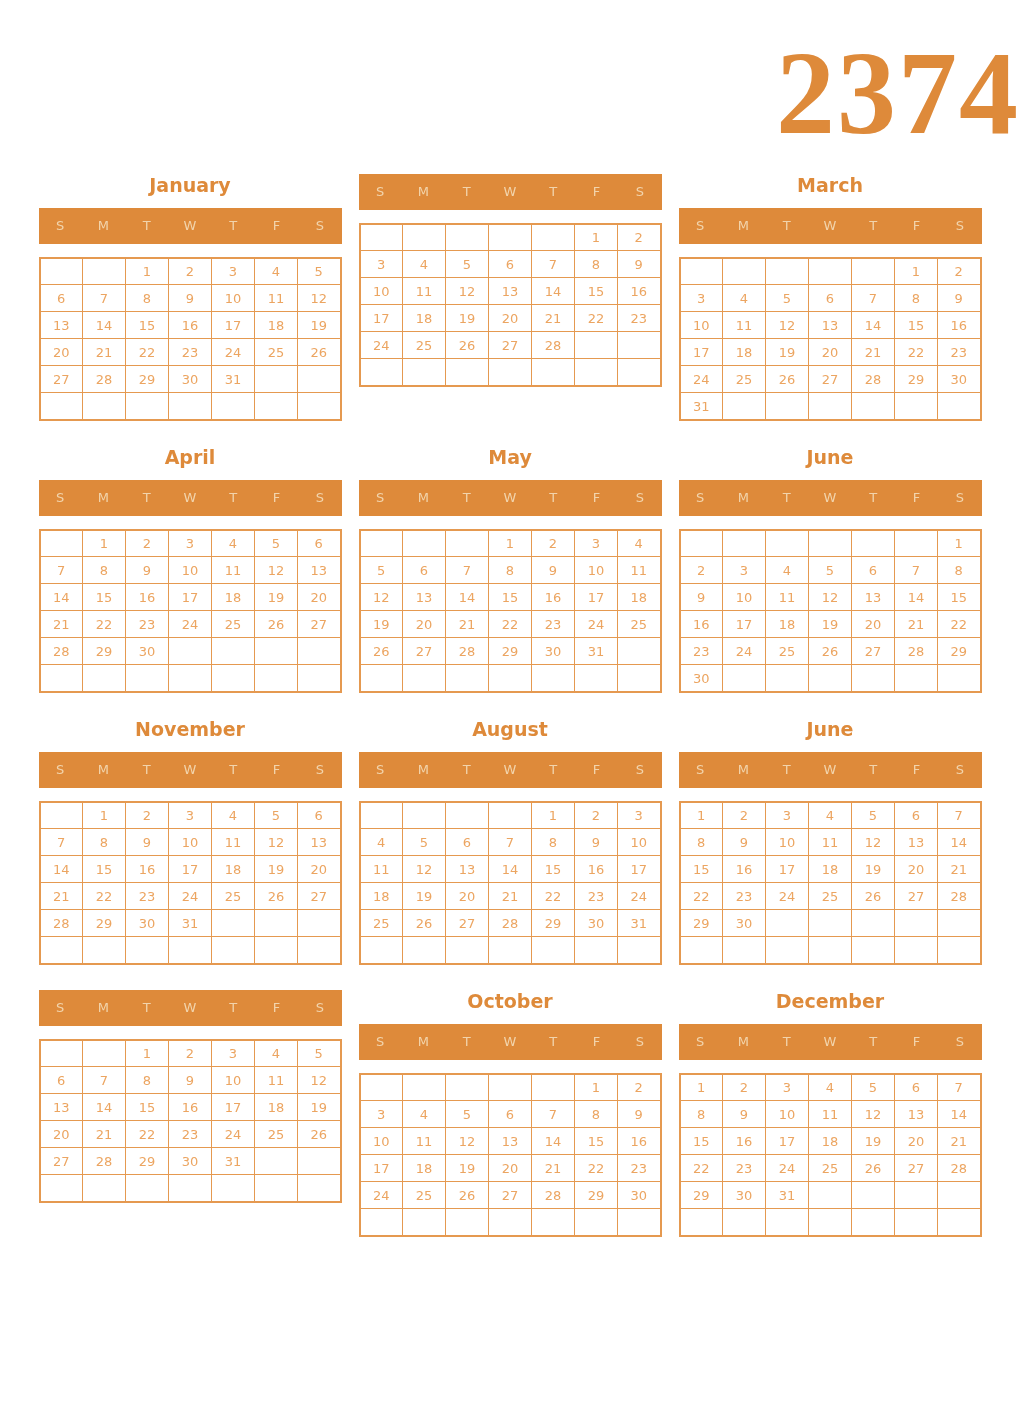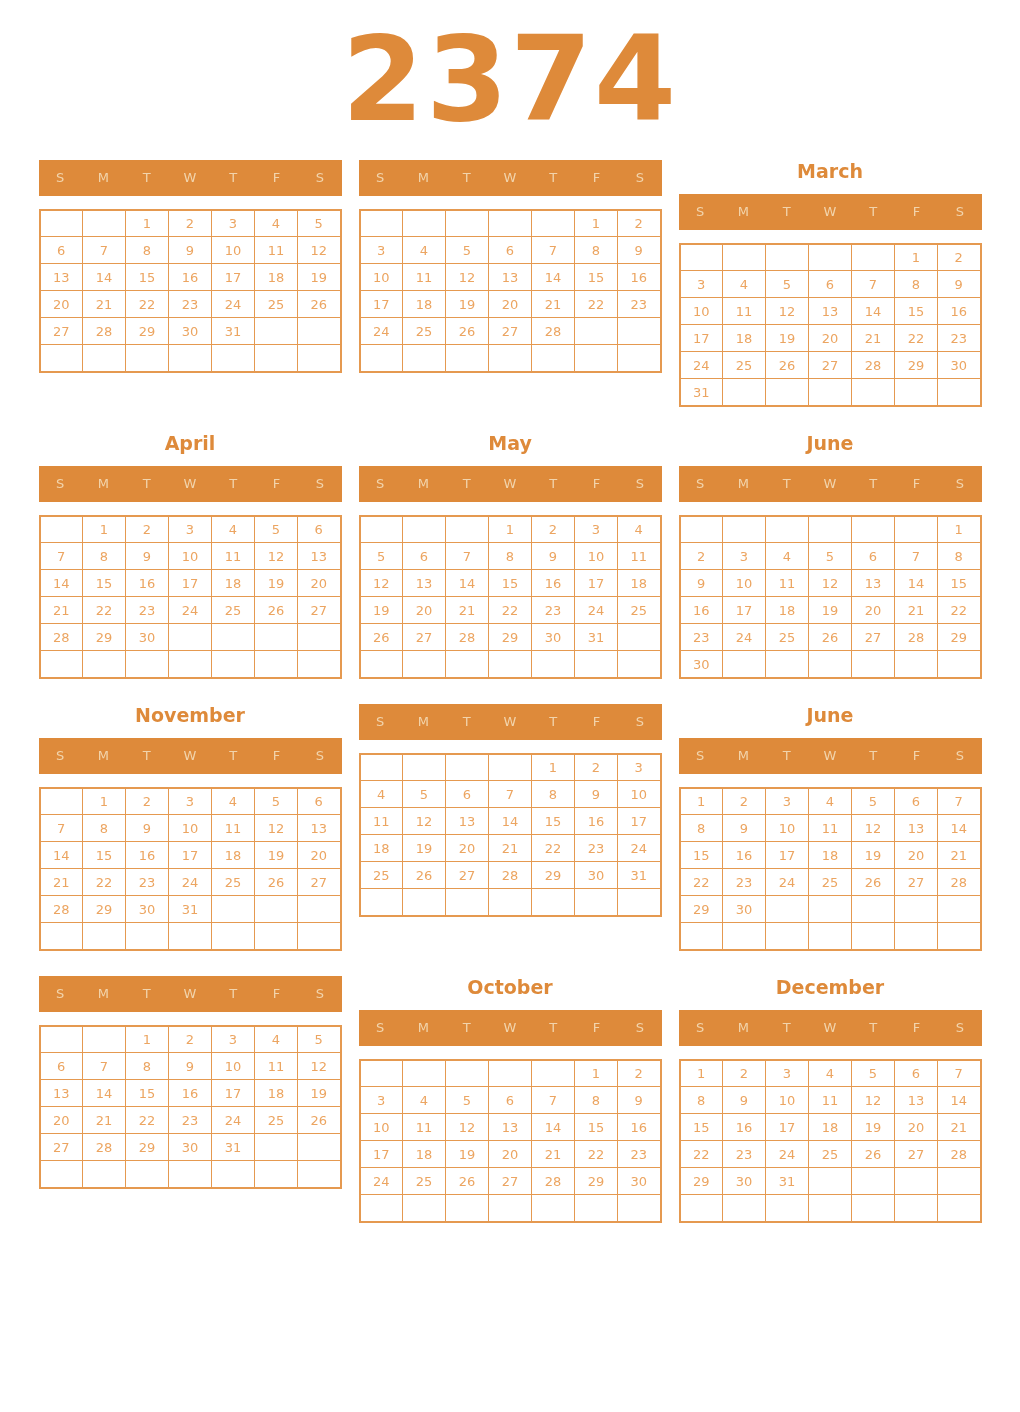--- a/index.html
+++ b/index.html
@@ -10,27 +10,28 @@
     --bg:#FFFFFF;
   }
   *{box-sizing:border-box;}
   html,body{margin:0;padding:0;}
   body{
     width:1020px;height:1412px;
     background:var(--bg);
     font-family:"DejaVu Sans", sans-serif;
   }
   .year{
-    margin:18px 0 0 0;
-    text-align:center;
+    margin:32px 0 0 0;
+    text-align:right;
     font-size:118px;
     line-height:1.05;
     font-weight:700;
     color:var(--accent);
     letter-spacing:2px;
+    font-family:Liberation Serif, serif;
   }
   .months{
     display:grid;
     grid-template-columns:repeat(3,303px);
     column-gap:17px;
     row-gap:25px;
     width:943px;
     margin:18px auto 0 auto;
   }
   .month{width:303px;}
@@ -72,20 +73,21 @@
     background:#fff;
   }
 </style>
 </head>
 <body>
 
 <div class="page">
   <h1 class="year">2374</h1>
   <div class="months">
       <div class="month">
+        <div class="month-name">January</div>
         <div class="weekday-bar">
           <span>S</span>
           <span>M</span>
           <span>T</span>
           <span>W</span>
           <span>T</span>
           <span>F</span>
           <span>S</span>
         </div>
         <table class="month-grid">
@@ -560,20 +562,21 @@
               <td></td>
               <td></td>
               <td></td>
               <td></td>
               <td></td>
             </tr>
           </tbody>
         </table>
       </div>
       <div class="month">
+        <div class="month-name">August</div>
         <div class="weekday-bar">
           <span>S</span>
           <span>M</span>
           <span>T</span>
           <span>W</span>
           <span>T</span>
           <span>F</span>
           <span>S</span>
         </div>
         <table class="month-grid">

